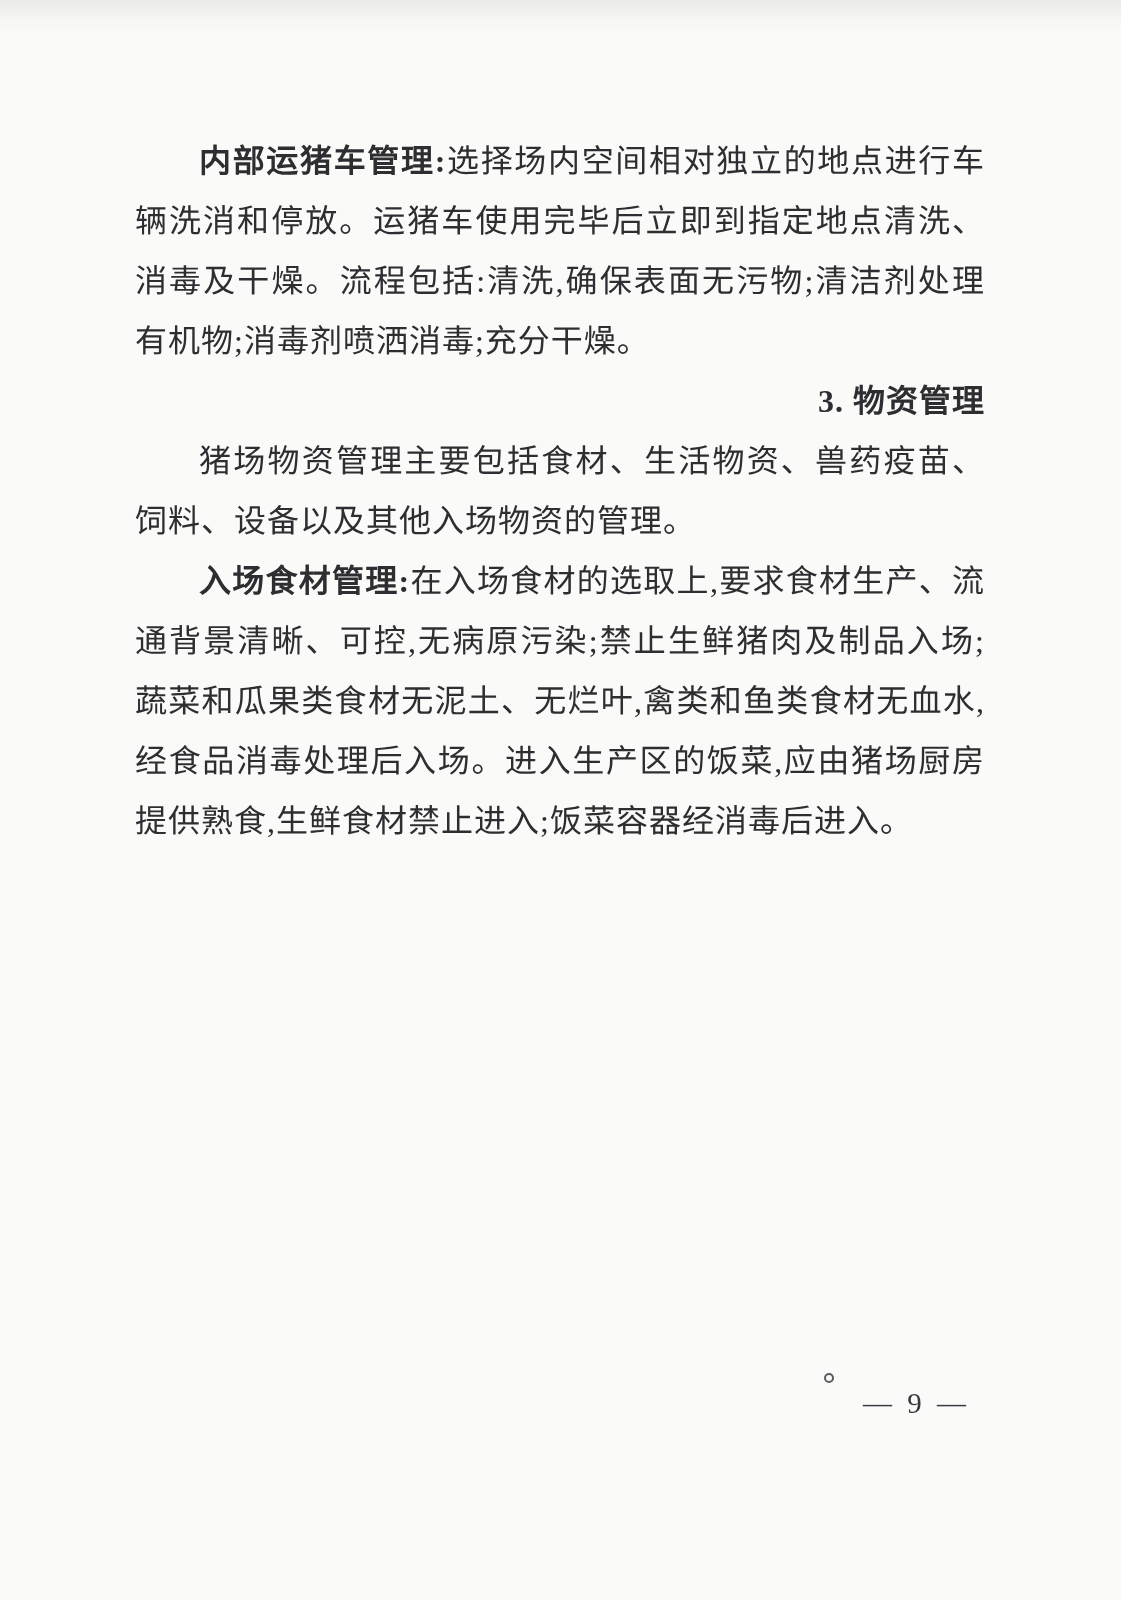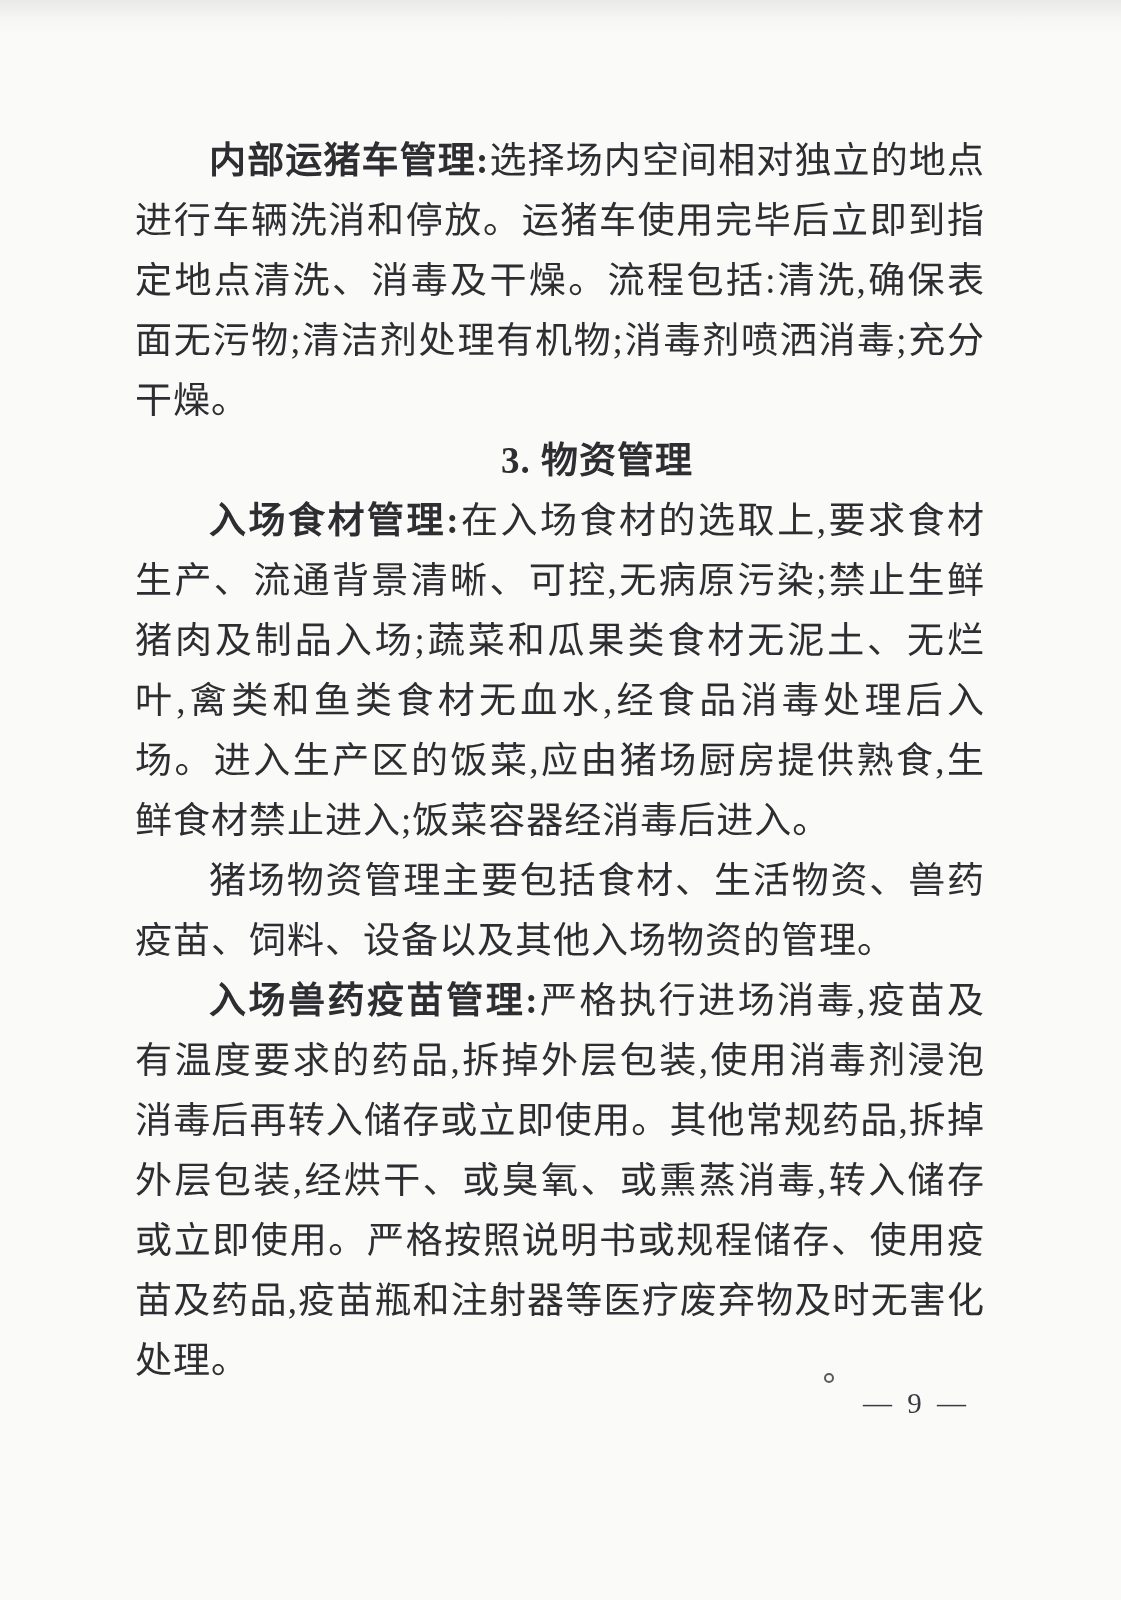--- a/index.html
+++ b/index.html
@@ -27,33 +27,33 @@
     pointer-events: none;
   }
   .text-block {
     position: absolute;
     left: 135px;
     top: 131px;
     width: 850px;
   }
   .para {
     margin: 0;
-    font-size: 37px;
+    font-size: 32px;
     line-height: 60px;
     letter-spacing: 1px;
     text-align: justify;
     text-justify: inter-ideograph;
     text-indent: 2em;
   }
   .para .lead {
     font-weight: 700;
   }
   .para.heading {
     font-weight: 700;
-    text-align: center;
+    text-align: right;
   }
   .page-footer {
     position: absolute;
     top: 1383px;
     right: 151px;
     font-size: 29px;
     line-height: 40px;
     letter-spacing: 4px;
     color: #3a3a42;
   }
@@ -73,25 +73,24 @@
 
 <div class="page">
 
   <div class="text-block">
 
     <p class="para"><span class="lead">内部运猪车管理:</span><span>选择场内空间相对独立的地点进行车辆洗消和停放。运猪车使用完毕后立即到指定地点清洗、消毒及干燥。流程包括:清洗,确保表面无污物;清洁剂处理有机物;消毒剂喷洒消毒;充分干燥。</span></p>
 
 
     <p class="para heading"><span>3. 物资管理</span></p>
 
+    <p class="para"><span>猪场物资管理主要包括食材、生活物资、兽药疫苗、饲料、设备以及其他入场物资的管理。</span></p>
+
     <p class="para"><span class="lead">入场食材管理:</span><span>在入场食材的选取上,要求食材生产、流通背景清晰、可控,无病原污染;禁止生鲜猪肉及制品入场;蔬菜和瓜果类食材无泥土、无烂叶,禽类和鱼类食材无血水,经食品消毒处理后入场。进入生产区的饭菜,应由猪场厨房提供熟食,生鲜食材禁止进入;饭菜容器经消毒后进入。</span></p>
 
-    <p class="para"><span>猪场物资管理主要包括食材、生活物资、兽药疫苗、饲料、设备以及其他入场物资的管理。</span></p>
-
-    <p class="para"><span class="lead">入场兽药疫苗管理:</span><span>严格执行进场消毒,疫苗及有温度要求的药品,拆掉外层包装,使用消毒剂浸泡消毒后再转入储存或立即使用。其他常规药品,拆掉外层包装,经烘干、或臭氧、或熏蒸消毒,转入储存或立即使用。严格按照说明书或规程储存、使用疫苗及药品,疫苗瓶和注射器等医疗废弃物及时无害化处理。</span></p>
 
   </div>
 
   <span class="scan-dot"></span>
 
   <div class="page-footer">— 9 —</div>
 
 </div>
 
 </body></html>

